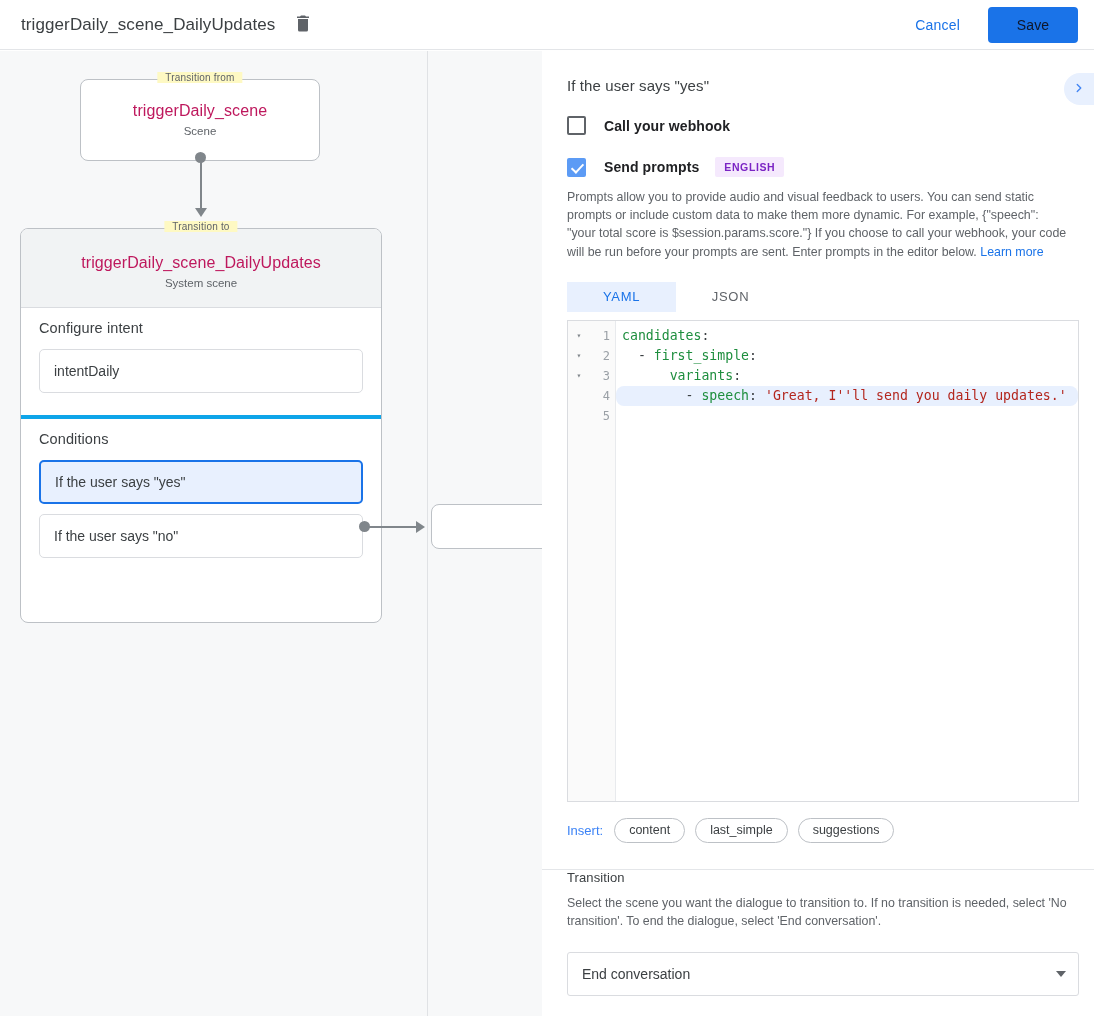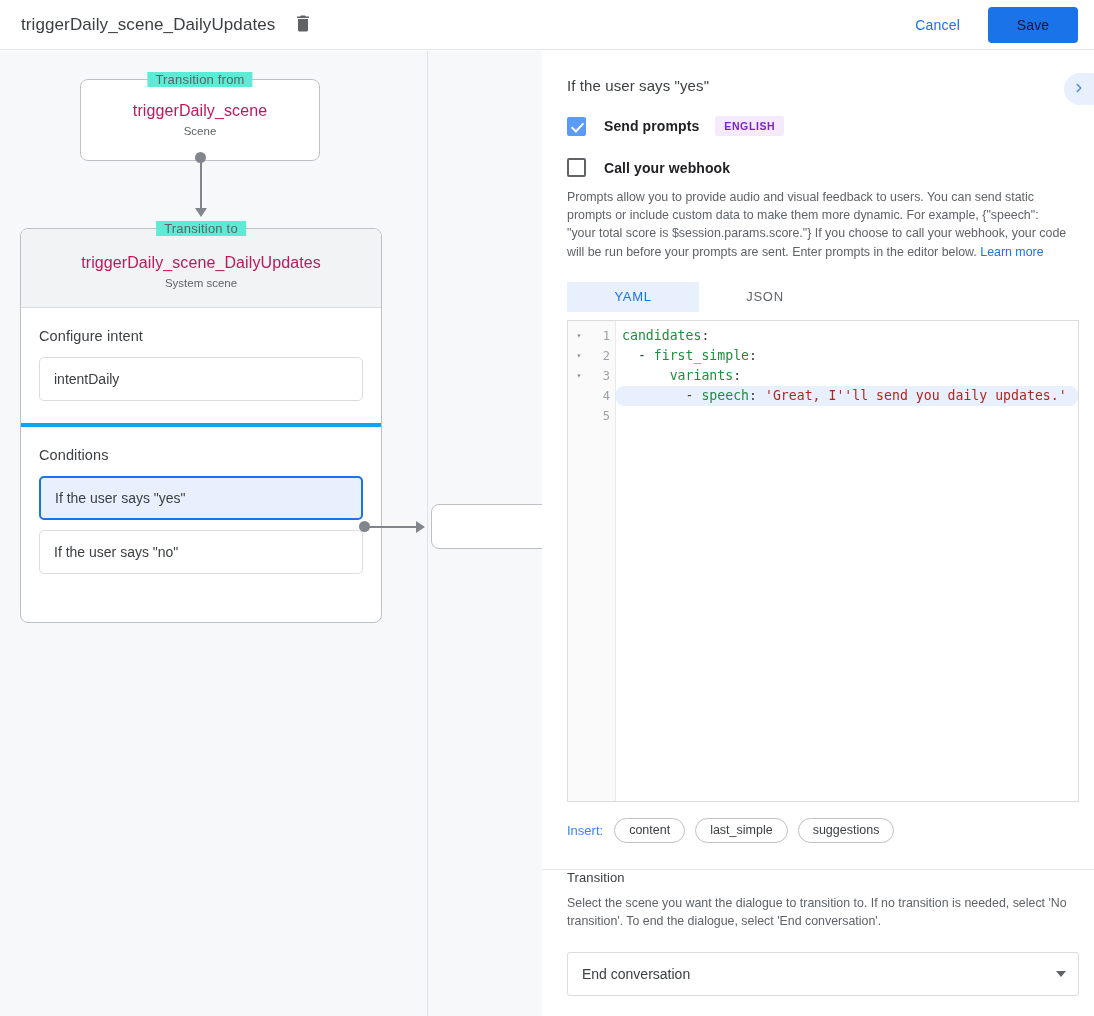--- a/index.html
+++ b/index.html
@@ -85,23 +85,23 @@
   
   .node-card {
     position: absolute;
     border: 1px solid #bdc1c6;
     border-radius: 8px;
     background: #ffffff;
   }
   .node-legend {
     position: absolute;
     top: -8px;
-    background: #5eead4;
+    background: #fef9c3;
     padding: 0 8px;
-    font-size: 13px;
+    font-size: 10px;
     color: #5f6368;
     letter-spacing: .2px;
     white-space: nowrap;
   }
   .node-title {
     text-align: center;
     font-size: 16px;
     color: #be185d;
     letter-spacing: .1px;
   }
@@ -152,21 +152,21 @@
     overflow: visible;
   }
   #node-to .node-legend { left: 50%; transform: translateX(-50%); }
   .node-to-head {
     background: #f1f3f4;
     border-radius: 7px 7px 0 0;
     padding: 25px 0 18px 0;
     border-bottom: 1px solid #dadce0;
   }
   .section {
-    padding: 20px 18px 22px 18px;
+    padding: 12px 18px 22px 18px;
   }
   .section + .section { border-top: 4px solid #0ea5e9; }
   .section-label {
     font-size: 14.5px;
     color: #3c4043;
     margin-bottom: 13px;
     letter-spacing: .1px;
   }
   .field-box {
     border: 1px solid #dadce0;
@@ -306,21 +306,21 @@
     max-width: 516px;
   }
   .helptext a { color: #1a73e8; text-decoration: none; }
 
   
   .tabs {
     display: flex;
     margin-top: 21px;
   }
   .tab {
-    width: 132px; height: 30px;
+    width: 109px; height: 30px;
     display: flex; align-items: center; justify-content: center;
     font-size: 13px;
     color: #5f6368;
     letter-spacing: .7px;
     cursor: pointer;
     background: transparent;
     border: none;
     font-family: inherit;
   }
   .tab.active {
@@ -498,28 +498,28 @@
     <span>
       <svg width="14" height="14" viewBox="0 0 24 24" aria-hidden="true">
         <path d="M9 6l6 6-6 6" stroke="#4285f4" stroke-width="2.4" fill="none" stroke-linecap="round" stroke-linejoin="round"></path>
       </svg>
     </span>
   </button>
 
   <div class="rp-body">
 
     <div class="checkrow">
+      <div class="cbox"></div>
+      <div class="clabel">Call your webhook</div>
+    </div>
+
+    <div class="checkrow">
       <div class="cbox checked"></div>
       <div class="clabel">Send prompts</div>
       <div class="lang-badge">ENGLISH</div>
-    </div>
-
-    <div class="checkrow">
-      <div class="cbox"></div>
-      <div class="clabel">Call your webhook</div>
     </div>
 
     <div class="helptext">
       <span>Prompts allow you to provide audio and visual feedback to users. You can send static prompts or include custom data to make them more dynamic. For example, {"speech": "your total score is $session.params.score."} If you choose to call your webhook, your code will be run before your prompts are sent. Enter prompts in the editor below. </span><a href="#">Learn more</a>
     </div>
 
     <div class="tabs">
       <button class="tab active">YAML</button>
       <button class="tab">JSON</button>
     </div>

